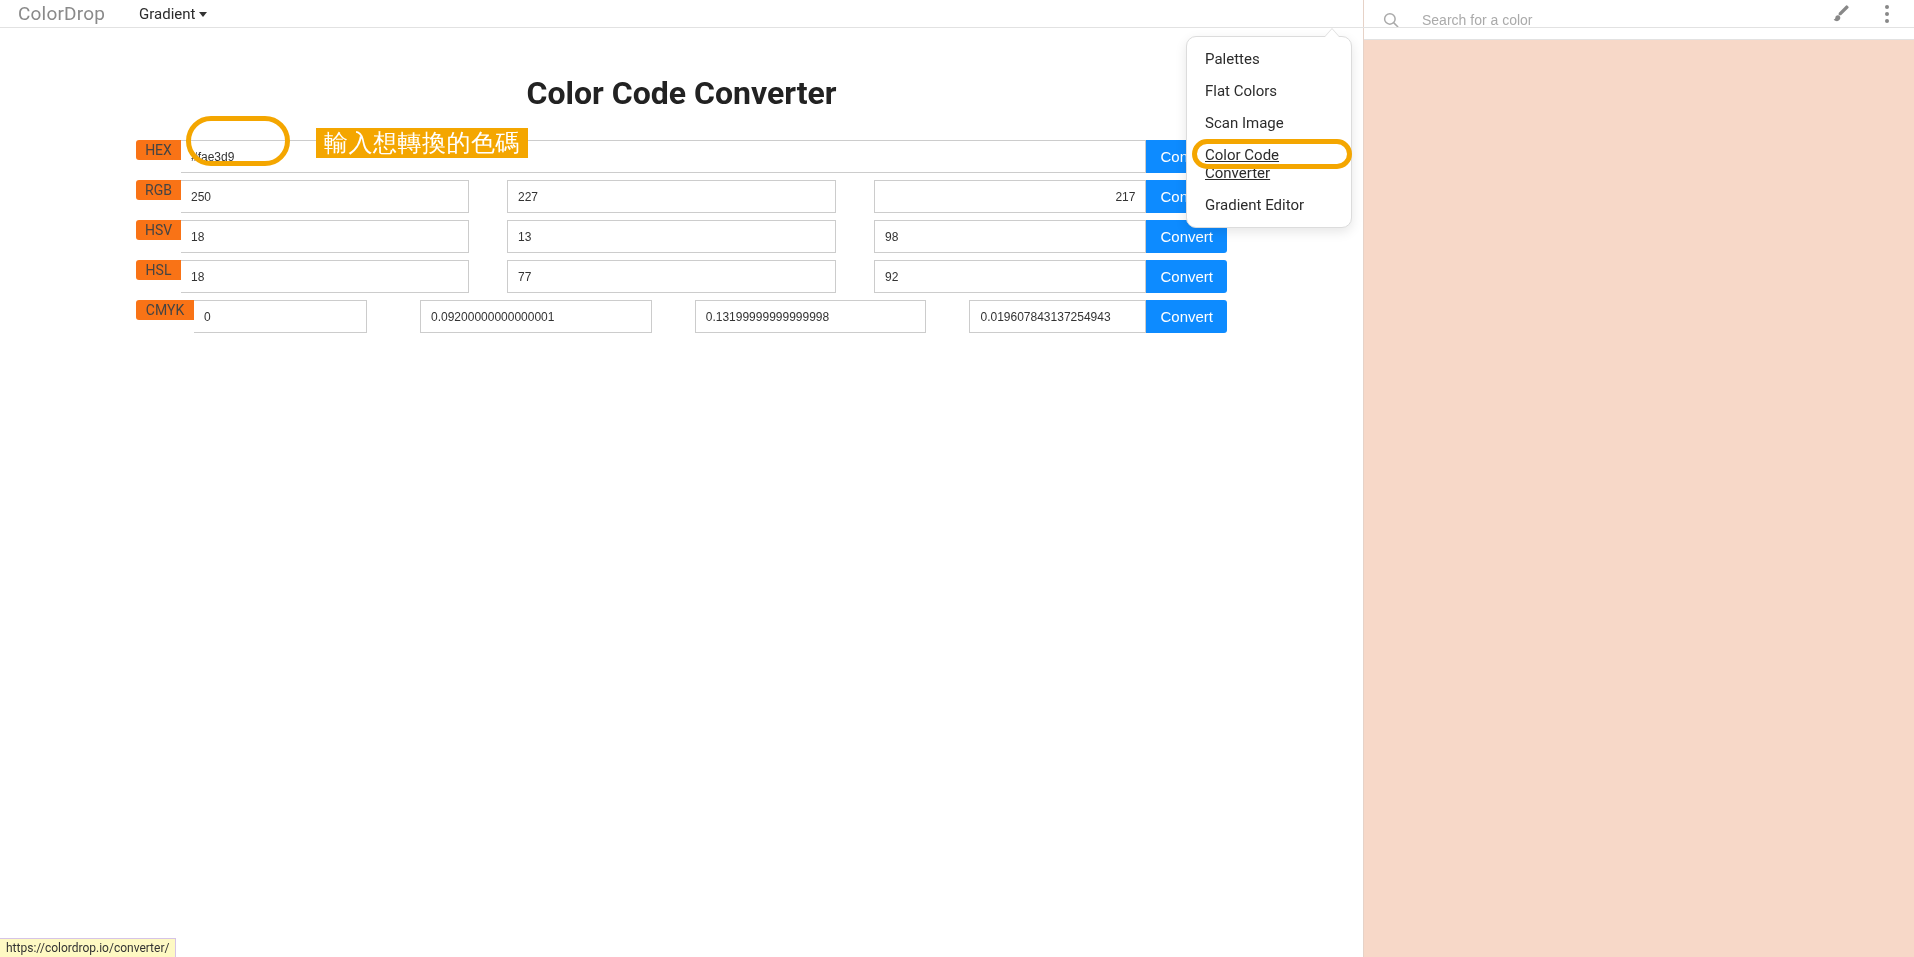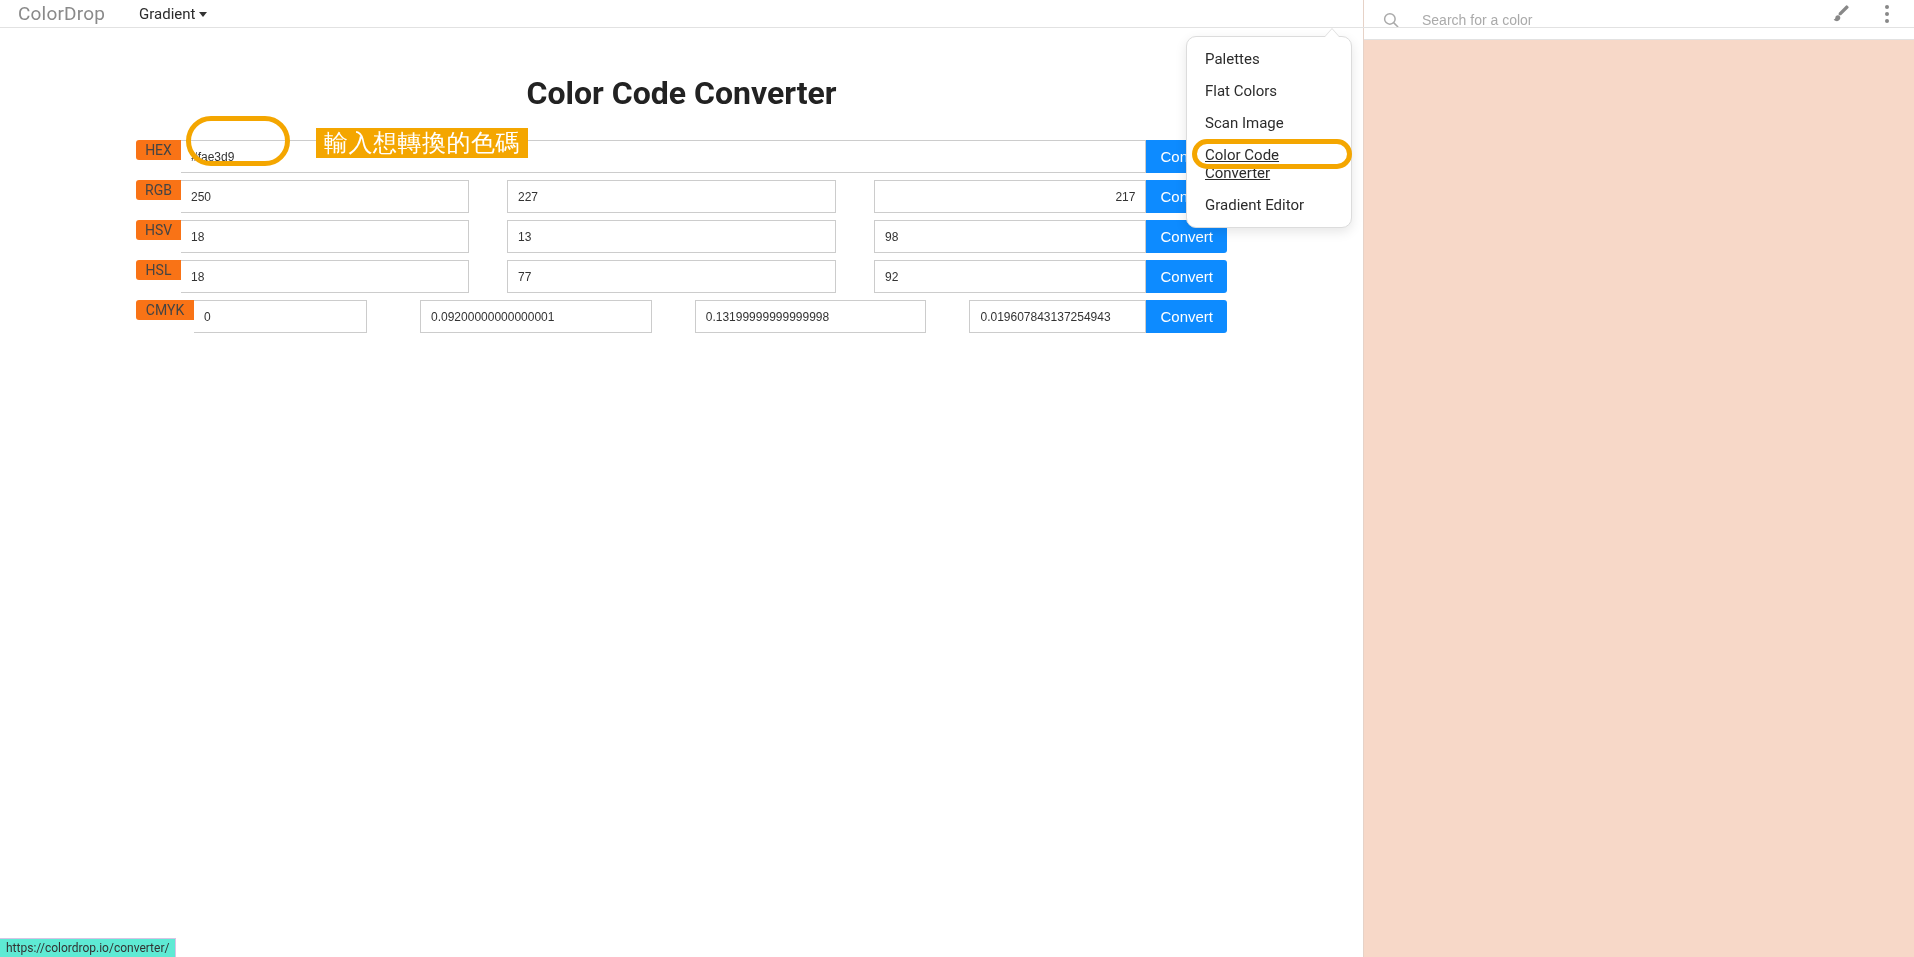--- a/index.html
+++ b/index.html
@@ -39,21 +39,21 @@
 .row { display:flex; gap:0; margin-bottom:7px; align-items:stretch;}
 .label { background:#f97316; color:#444; font-size:14px; display:flex; align-items:center; justify-content:center; border-top-left-radius:3px; border-bottom-left-radius:3px; height:20px; flex-shrink:0;}
 .label.w1 { width:45px;}
 .label.w2 { width:58px;}
 .input { border:1px solid #ccc; height:33px; padding:0 10px; font-size:12px; color:#333; outline:none; background:#fff;}
 .btn { background:#0d8bff; color:#fff; border:none; height:33px; padding:0 14px; font-size:15px; cursor:pointer; border-top-right-radius:3px; border-bottom-right-radius:3px; flex-shrink:0;}
 .spacer { width:38px; flex-shrink:0;}
 .spacer2 { width:24px; flex-shrink:0;}
 
 
-.status { position:absolute; left:0; bottom:0; background:#5eead4; color:#333; font-size:12px; padding:2px 6px; border:1px solid #d6c4e6; border-left:none; border-bottom:none;}
+.status { position:absolute; left:0; bottom:0; background:#fef9c3; color:#333; font-size:12px; padding:2px 6px; border:1px solid #d6c4e6; border-left:none; border-bottom:none;}
 </style>
 </head>
 <body>
 
 <div class="right-panel">
   <div class="search-wrap">
     <svg viewBox="0 0 24 24" fill="none" stroke="currentColor" stroke-width="2" stroke-linecap="round">
         <circle cx="10.5" cy="10.5" r="7"></circle>
         <line x1="21" y1="21" x2="15.8" y2="15.8"></line>
       </svg>

